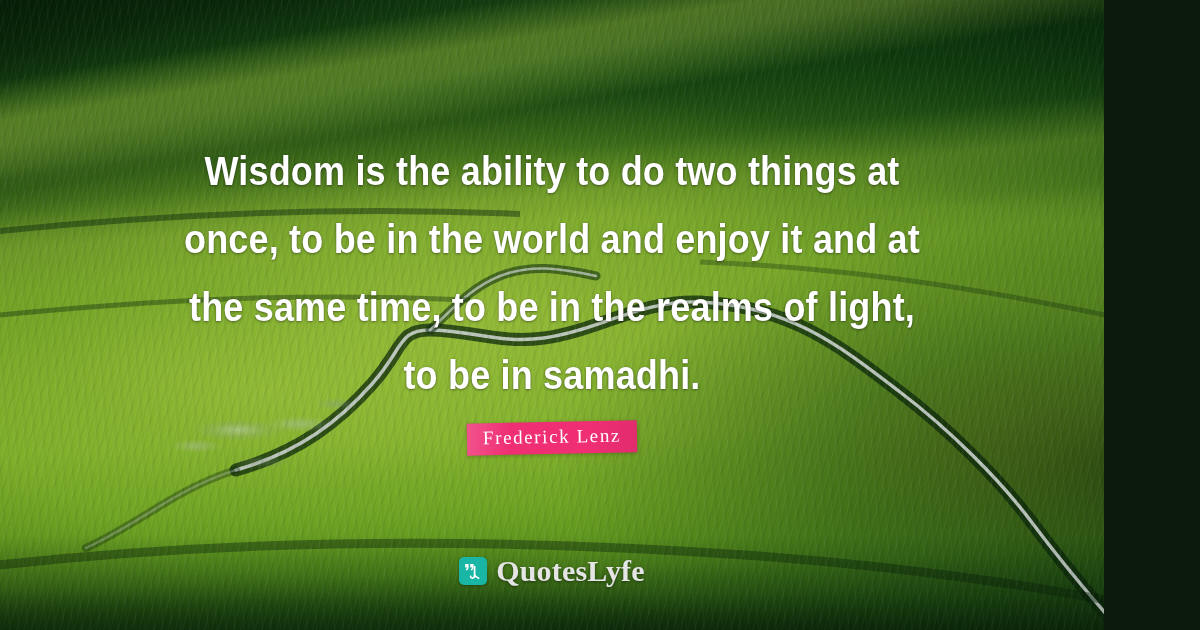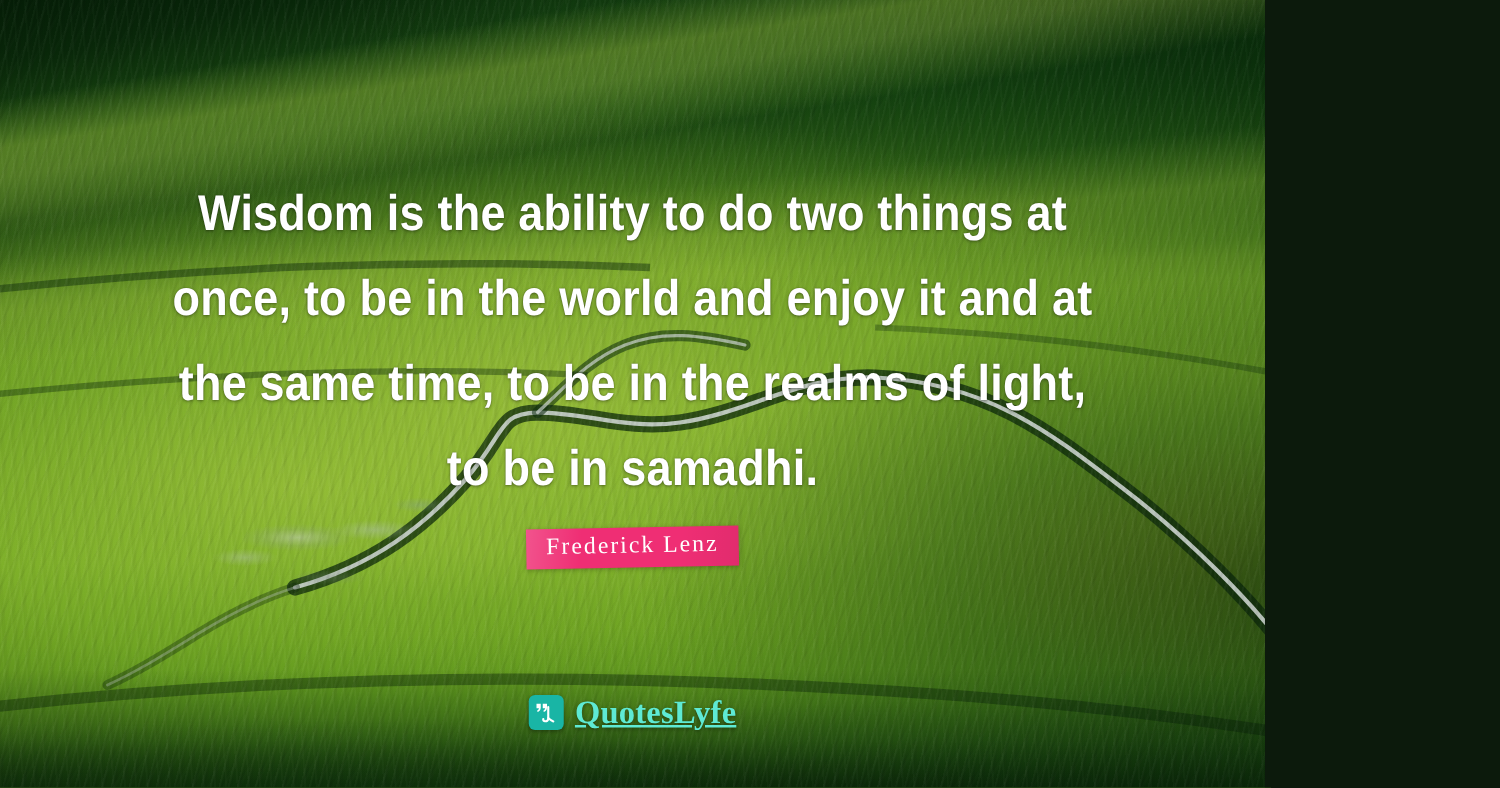--- a/index.html
+++ b/index.html
@@ -6,21 +6,21 @@
     margin: 0;
     padding: 0;
     background: #0c1a0c;
   }
   body {
     font-family: "Liberation Sans", sans-serif;
   }
 
   #poster {
     position: relative;
-    width: 1012px;
+    width: 1104px;
     height: 630px;
     overflow: hidden;
     background: #3f7a1e;
   }
 
   
   .bg-layer {
     position: absolute;
     inset: 0;
     pointer-events: none;
@@ -277,28 +277,27 @@
     border-radius: 5px;
     background: #19b5a5;
     display: flex;
     align-items: center;
     justify-content: center;
     flex: none;
     box-shadow: 0 1px 3px rgba(0,0,0,0.3);
   }
   .brand-mark svg { display: block; }
   .brand-name {
-    color: #5eead4;
+    color: #e5e5e5;
     font-family: "Liberation Serif", "DejaVu Serif", serif;
     font-weight: 700;
-    font-size: 26px;
+    font-size: 30px;
     letter-spacing: 0.2px;
     text-shadow: 0 1px 3px rgba(0,0,0,0.45);
     line-height: 1;
-    text-decoration: underline;
   }
 </style>
 </head>
 <body>
 
 <div id="poster">
 
   <div class="bg-layer bg-base"></div>
   <div class="bg-layer bg-hills"></div>
   <div class="bg-layer bg-ridge-right"></div>

